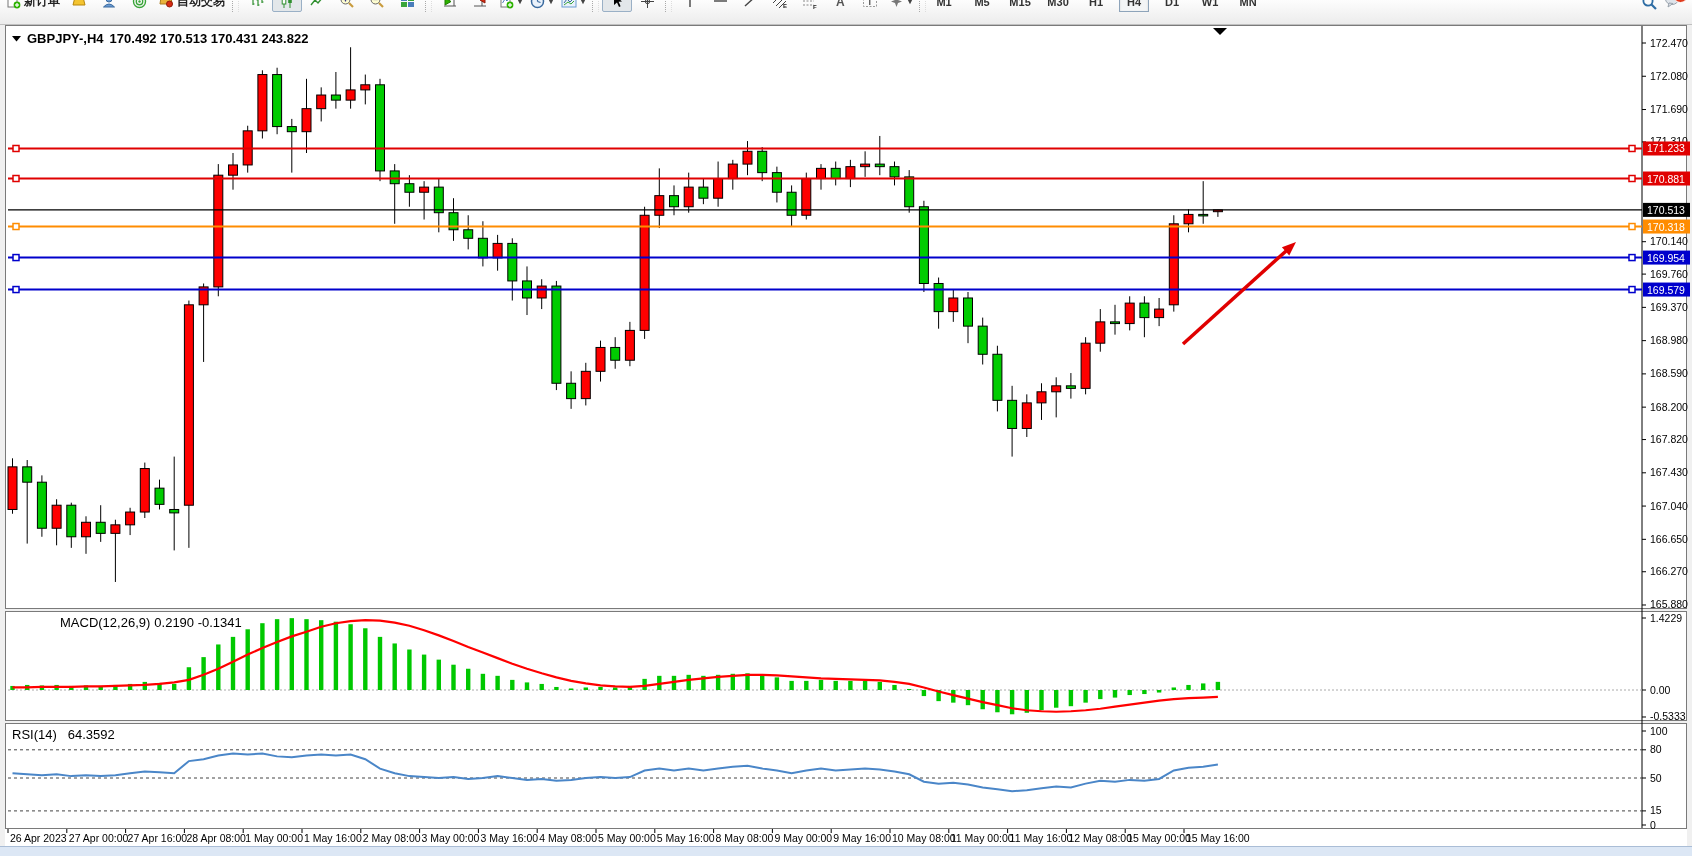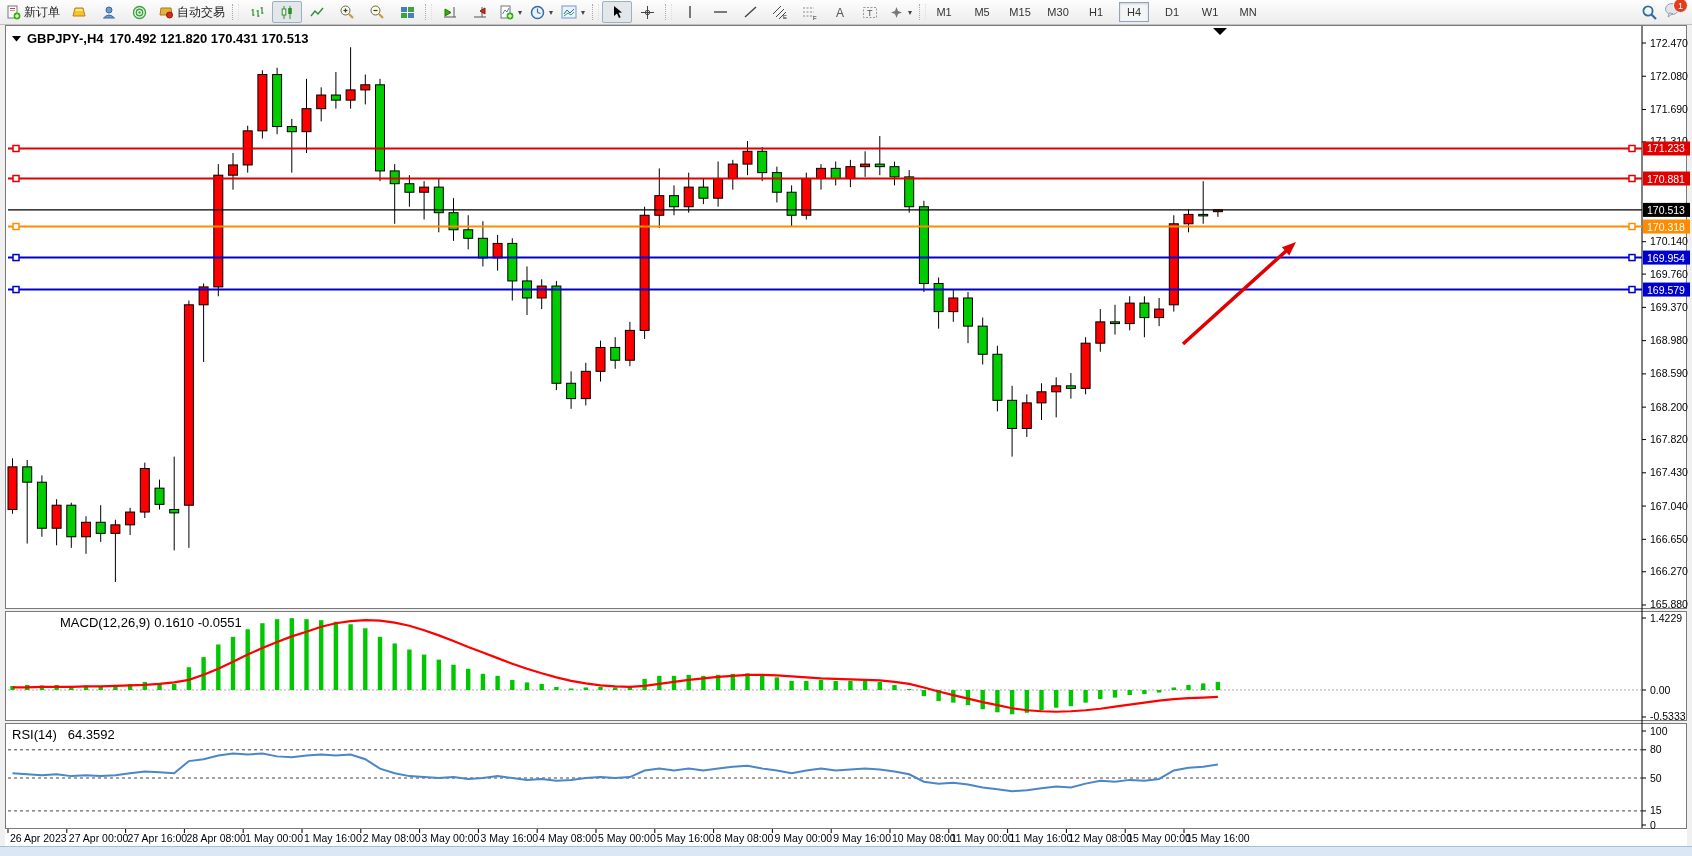--- a/index.html
+++ b/index.html
@@ -1,20 +1,20 @@
 <!DOCTYPE html>
 <html><head>
 <meta charset="utf-8">
 <style>
   html,body{margin:0;padding:0;background:#f0f0f0;font-family:"Liberation Sans",sans-serif;}
   #stage{position:relative;width:1692px;height:856px;background:#f0f0f0;overflow:hidden;}
   
   #toolbar{position:absolute;left:0;top:0;width:1692px;height:24px;
     background:linear-gradient(#fdfdfd,#ececec);border-bottom:1px solid #c0c0c0;
-    display:flex;align-items:center;padding:12px 2px;box-sizing:border-box;}
+    display:flex;align-items:flex-end;padding:12px 2px;box-sizing:border-box;font-weight:bold;}
   .tb-btn{height:20px;min-width:22px;display:flex;align-items:center;justify-content:center;
     gap:3px;padding:0 3px;border:1px solid transparent;border-radius:2px;color:#222;font-size:12px;}
   .tb-btn.pressed{background:#e3e7ea;border:1px solid #9ab0c6;}
   .tb-btn svg{display:block;}
   .sep{width:5px;height:16px;margin:0 3px;border-left:1px dotted #aaa;border-right:1px dotted #ddd;}
   .dd{font-size:8px;color:#444;margin-left:1px;}
   .tf-btn{height:18px;min-width:24px;display:flex;align-items:center;justify-content:center;
     font-size:11px;color:#333;border:1px solid transparent;padding:0 2px;}
   .tf-btn.active{background:#f3f5f6;border:1px solid #8ea4ba;box-shadow:inset 0 1px 2px rgba(0,0,0,.15);}
   #tb-right{margin-left:auto;display:flex;align-items:center;gap:6px;padding-right:8px;}
@@ -253,25 +253,25 @@
   <div class="panel" id="panel-macd"></div>
   <div class="panel" id="panel-rsi"></div>
   <div id="time-strip"></div>
   <div id="status-bar"></div>
 
   <div class="panel-title" id="chart-title">
     <svg width="9" height="7" viewBox="0 0 9 7">
         <polygon points="0,1 9,1 4.5,6.5" fill="#000"></polygon>
       </svg>
     <span>GBPJPY-,H4</span>
-    <span>170.492 121.820 170.431 170.513</span>
+    <span>170.492 170.513 170.431 243.822</span>
   </div>
   <div class="panel-title" id="macd-title">
     <span>MACD(12,26,9)</span>
-    <span style="margin-left:-2px;">0.1610 -0.0551</span>
+    <span style="margin-left:-2px;">0.2190 -0.1341</span>
   </div>
   <div class="panel-title" id="rsi-title">
     <span>RSI(14)</span>
     <span style="margin-left:-2px;padding-left:7px;">64.3592</span>
   </div>
 
   <svg id="chart-svg" width="1692" height="856">
       <line x1="1642" y1="26" x2="1642" y2="828" stroke="#000" stroke-width="1"></line>
       <line x1="1642" y1="43" x2="1646" y2="43" stroke="#000"></line>
       <text x="1650" y="46.5" font-size="10.5" fill="#000">172.470</text>

